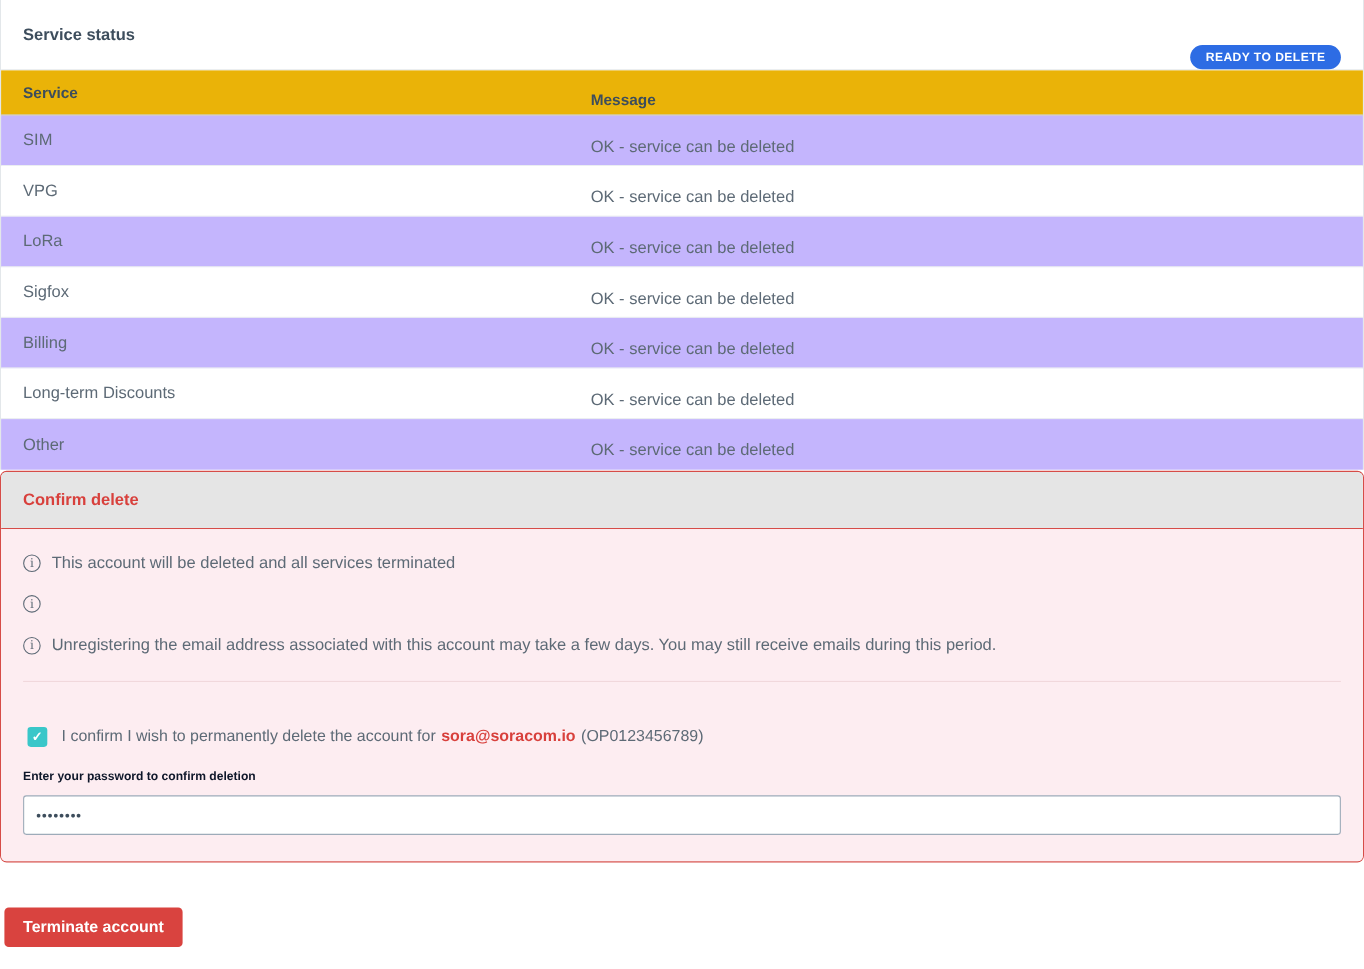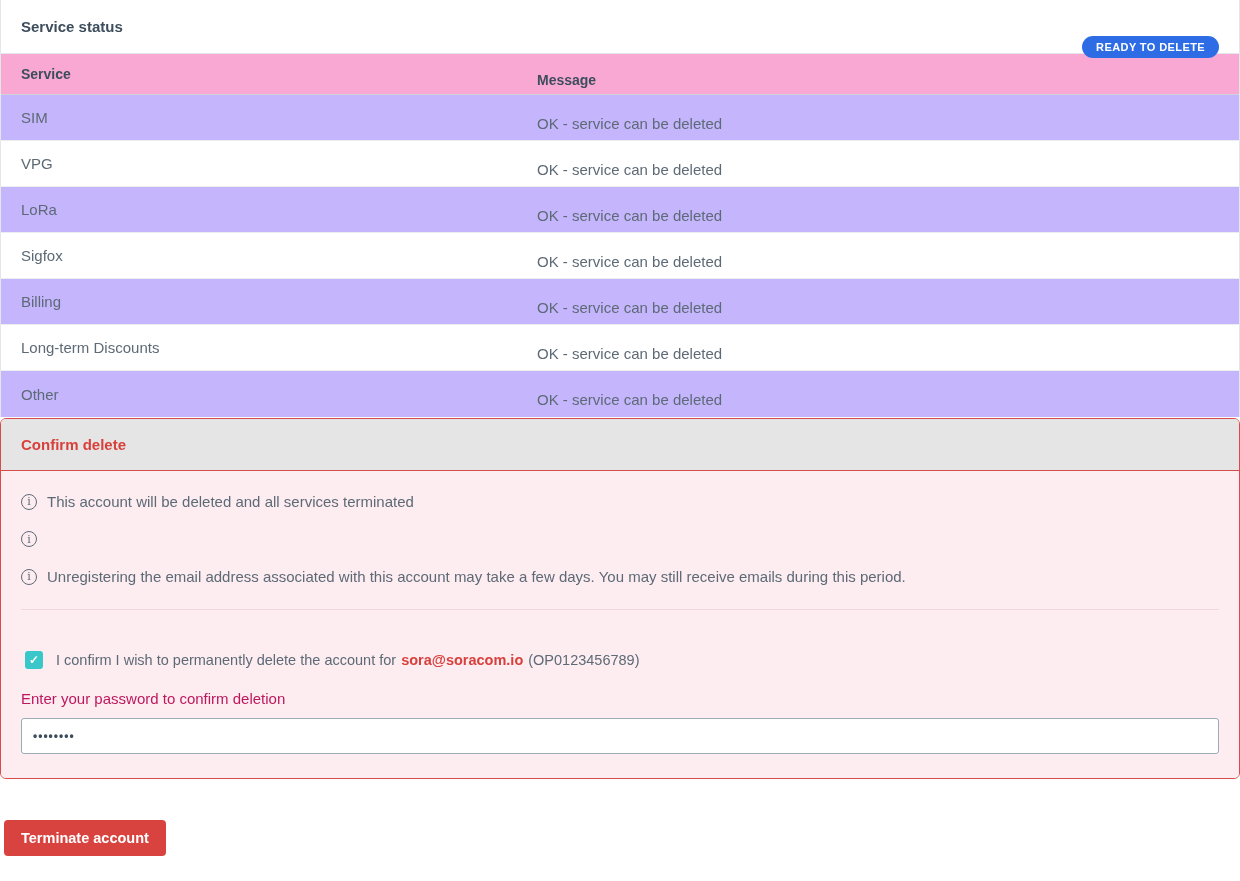--- a/index.html
+++ b/index.html
@@ -11,36 +11,36 @@
     overflow:hidden;
   }
 
   
   .card {
     border-left:1px solid #e3e7ea;
     border-right:1px solid #e3e7ea;
   }
   .card-header {
     display:flex; justify-content:space-between; align-items:center;
-    height:54px; padding:0 20px;
+    height:64px; padding:0 20px;
     border-bottom:1px solid #e3e7ea;
     background:#ffffff;
   }
   .card-title { font-size:15px; font-weight:bold; color:#3d4d5c; }
   .badge {
     background:#2d6ce4; color:#ffffff;
     font-size:11px; font-weight:bold; letter-spacing:0.4px;
     padding:5px 14px; border-radius:999px; white-space:nowrap;margin-top:40px;
   }
 
   .thead {
     display:flex; align-items:center; height:41px;
     font-size:14px; font-weight:bold; color:#3d4d5c;
     border-bottom:1px solid #ccd4da;
-    background:#f9a8d4;
+    background:#eab308;
   }
   .col-service { width:536px; padding-left:20px; }
   .col-message { flex:1; padding-right:26px;margin-top:11px; }
 
   .trow {
     display:flex; align-items:center; height:46px;
     font-size:15px; color:#5d6a76;
     border-bottom:1px solid #ebeef1;
     background:#ffffff;
   }
@@ -87,21 +87,21 @@
   }
   .checkbox {
     width:18px; height:18px; flex-shrink:0;
     background:#39c7c9; border-radius:3px;
     color:#ffffff; font-size:12px; font-weight:bold;
     display:flex; align-items:center; justify-content:center;
     cursor:pointer;
   }
   .email { color:#d8403c; font-weight:bold; margin:0 5px; }
   .pw-label {
-    font-size:15px; font-weight:normal; color:#be185d;
+    font-size:11px; font-weight:bold; color:#0f172a;
     margin-bottom:11px;
   }
   .pw-input {
     width:100%; height:36px;
     border:1px solid #9dabb9; border-radius:3px;
     background:#ffffff;
     padding:0 11px;
     font-family:"Liberation Sans", sans-serif;
     font-size:12px; font-weight:bold; letter-spacing:1px; color:#3d4d5c;
     outline:none;

